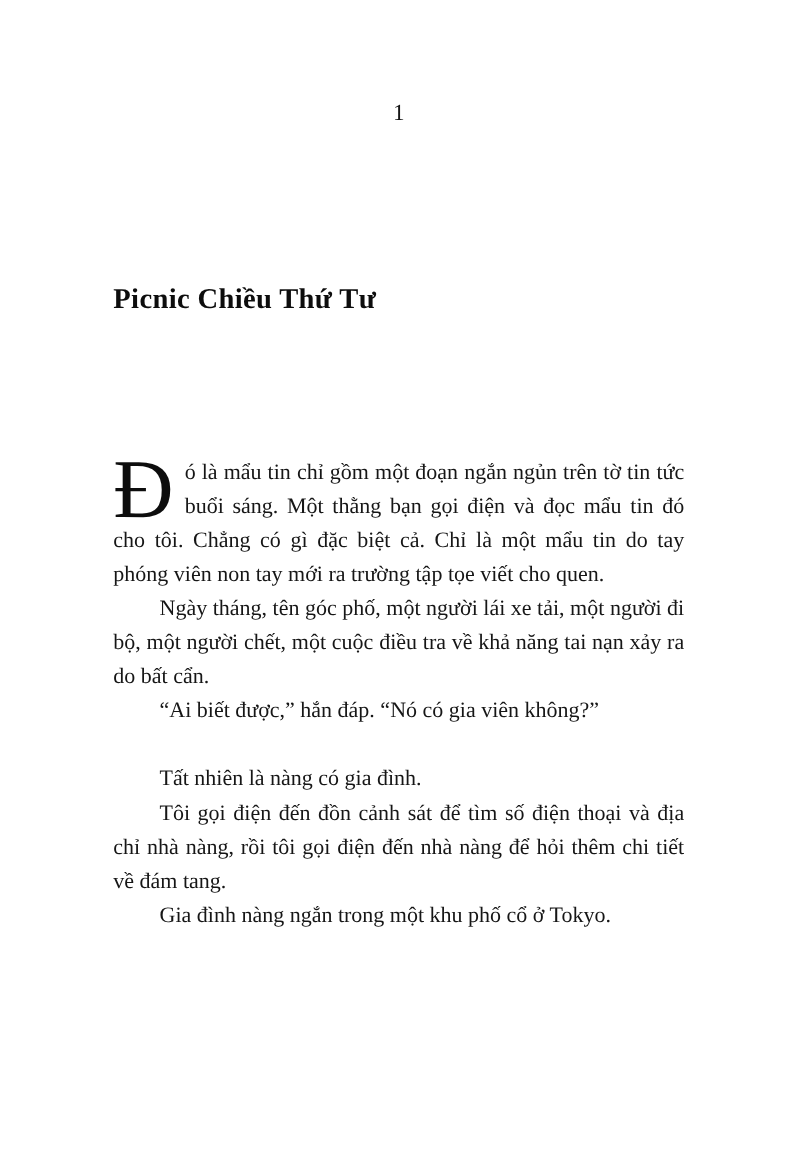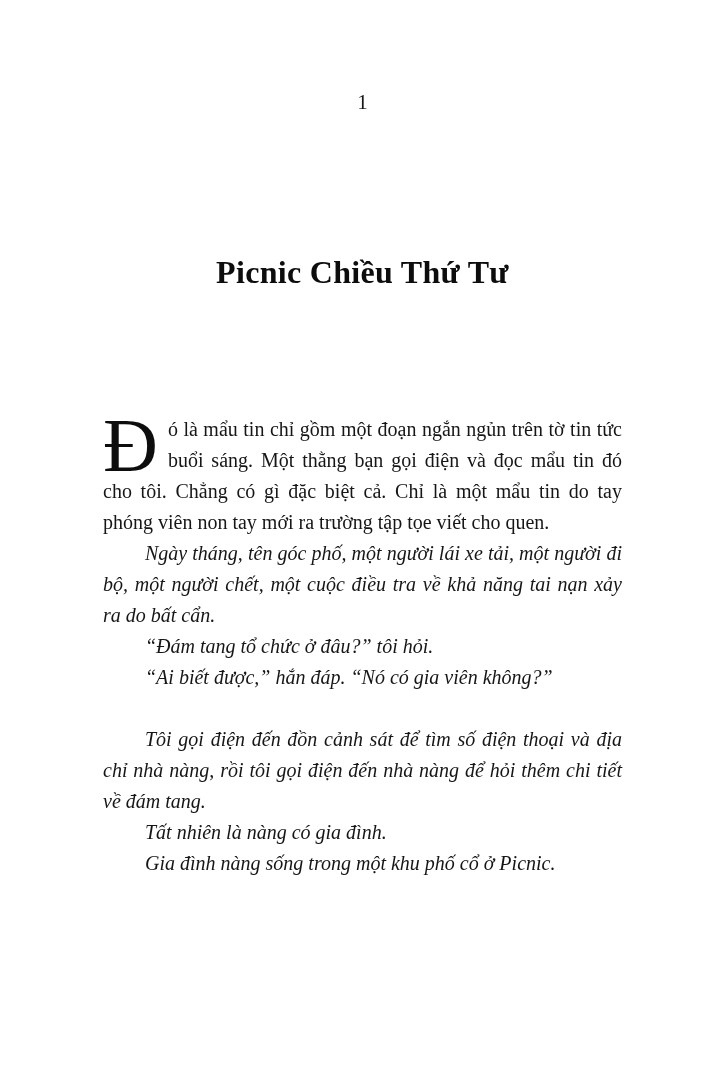--- a/index.html
+++ b/index.html
@@ -22,39 +22,38 @@
     background: #ffffff;
   }
   .page-number {
     text-align: center;
     font-size: 21px;
     line-height: 24px;
     color: #161616;
   }
   .chapter-title {
     margin: 136px 0 0 0;
-    text-align: center;
-    font-size: 32px;
+    text-align: left;
+    font-size: 26px;
     line-height: 44px;
     font-weight: bold;
     letter-spacing: 0.3px;
     color: #0d0d0d;
   }
   .body-text {
     margin-top: 120px;
     font-size: 20px;
     line-height: 31px;
     text-align: justify;
   }
   .body-text p {
     margin: 0;
   }
   p.indent {
     text-indent: 42px;
-    font-style: italic;
   }
   .dropcap {
     float: left;
     font-size: 76px;
     line-height: 58px;
     padding: 2px 10px 0 0;
     color: #0d0d0d;
   }
   .section-break {
     height: 31px;
@@ -69,27 +68,26 @@
 
   <h1 class="chapter-title">Picnic Chiều Thứ Tư</h1>
 
   <div class="body-text">
 
     <p><span class="dropcap">Đ</span><span>ó là mẩu tin chỉ gồm một đoạn ngắn ngủn trên tờ tin tức buổi sáng. Một thằng bạn gọi điện và đọc mẩu tin đó cho tôi. Chẳng có gì đặc biệt cả. Chỉ là một mẩu tin do tay phóng viên non tay mới ra trường tập tọe viết cho quen.</span></p>
 
     <p class="indent">Ngày tháng, tên góc phố, một người lái xe tải, một người đi bộ, một người chết, một cuộc điều tra về khả năng tai nạn xảy ra do bất cẩn.</p>
 
 
-    <p class="indent">“Đám tang tổ chức ở đâu?” tôi hỏi.</p>
 
     <p class="indent">“Ai biết được,” hắn đáp. “Nó có gia viên không?”</p>
 
     <div class="section-break"></div>
 
+    <p class="indent">Tất nhiên là nàng có gia đình.</p>
+
     <p class="indent">Tôi gọi điện đến đồn cảnh sát để tìm số điện thoại và địa chỉ nhà nàng, rồi tôi gọi điện đến nhà nàng để hỏi thêm chi tiết về đám tang.</p>
 
-    <p class="indent">Tất nhiên là nàng có gia đình.</p>
-
-    <p class="indent">Gia đình nàng sống trong một khu phố cổ ở Picnic.</p>
+    <p class="indent">Gia đình nàng ngắn trong một khu phố cổ ở Tokyo.</p>
 
   </div>
 
 </div>
 
 </body></html>

